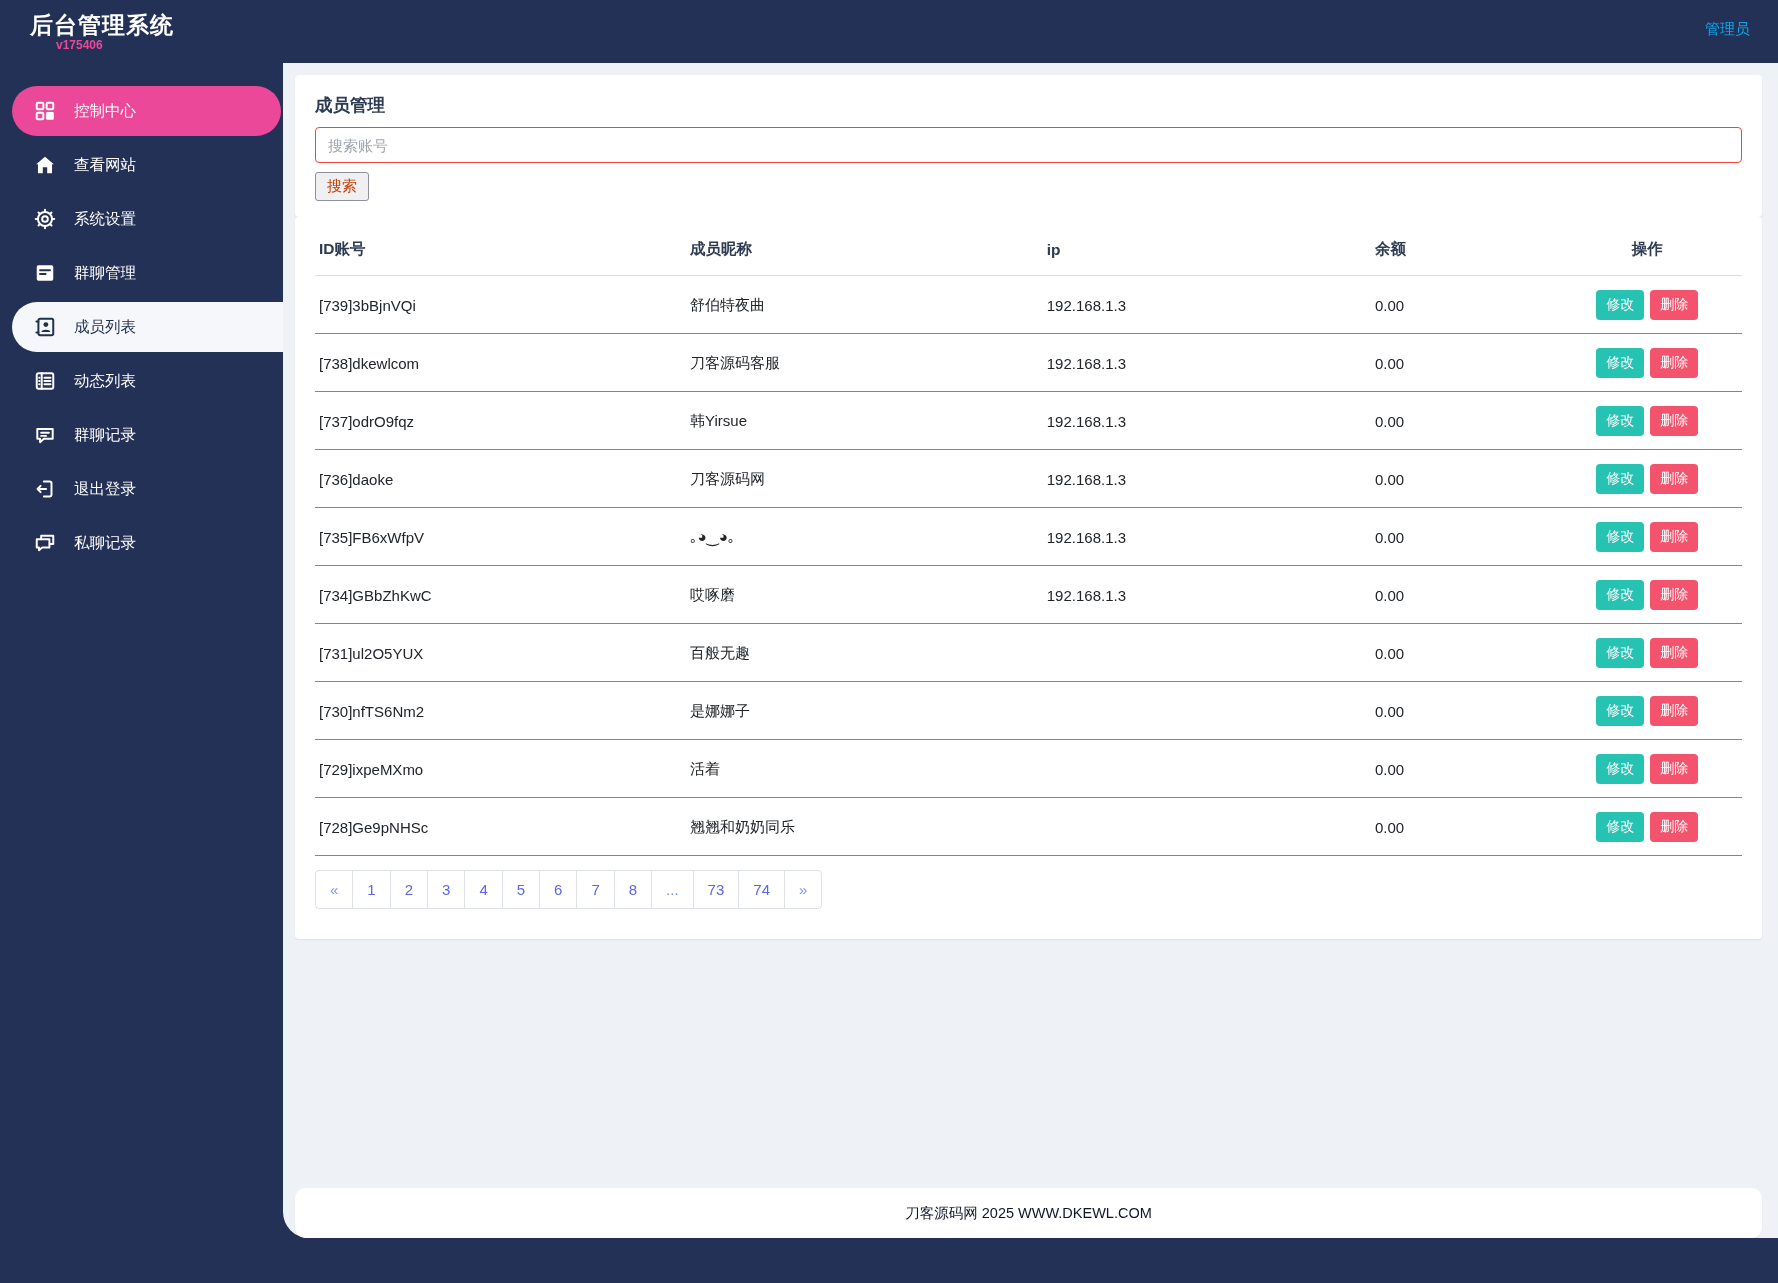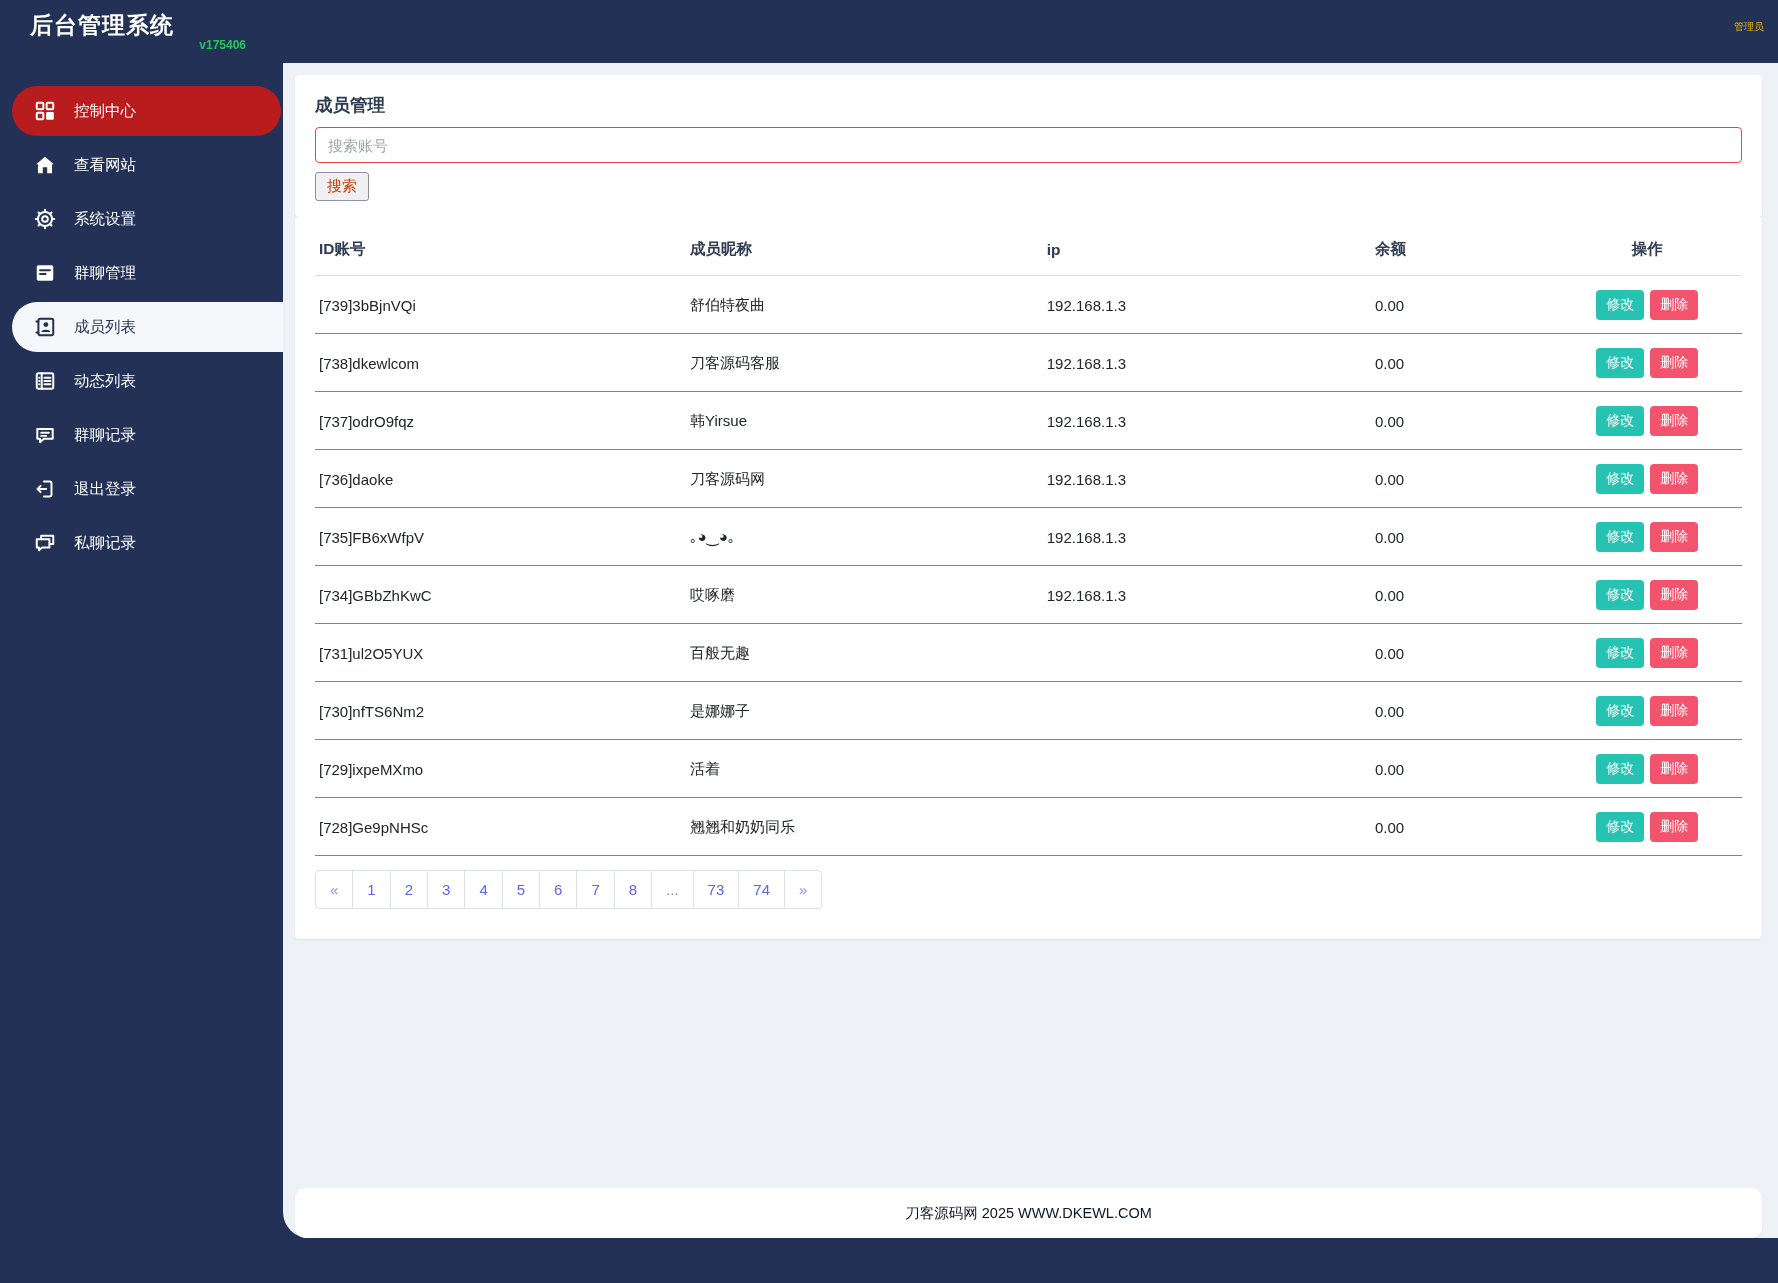--- a/index.html
+++ b/index.html
@@ -9,33 +9,33 @@
     font-family:"Liberation Sans","DejaVu Sans",sans-serif;
     color:#212529;
     position:relative;
     overflow:hidden;
   }
 
   
   .topbar { position:absolute; left:0; top:0; width:1778px; height:63px; background:#243156; z-index:5; }
   .brand { position:absolute; left:30px; top:10px; width:190px; color:#fff; }
   .brand-title { font-size:23px; font-weight:bold; letter-spacing:1px; }
-  .brand-version { font-size:12px; font-weight:bold; color:#22c55e; text-align:right; margin-top:-3px; padding-right:0; transform:translateX(26px); }
-  .topbar-user { position:absolute; right:14px; top:20px; color:#eab308; font-size:10px; }
+  .brand-version { font-size:12px; font-weight:bold; color:#ec4899; margin-top:-3px; padding-right:0; transform:translateX(26px); }
+  .topbar-user { position:absolute; right:28px; top:20px; color:#0ea5e9; font-size:15px; }
 
   
   .sidebar { position:absolute; left:0; top:63px; width:283px; bottom:0; background:#243156; z-index:4; }
   .menu { padding-top:19px; }
   .menu-item {
     height:50px; margin:4px 2px 4px 12px; border-radius:26px;
     display:flex; align-items:center; gap:18px; padding-left:22px;
     color:#fff; font-size:15.5px; cursor:pointer;
   }
   .menu-item .mi { width:22px; height:22px; flex:0 0 22px; display:flex; align-items:center; justify-content:center; }
-  .menu-item.active-teal { background:#b91c1c; }
+  .menu-item.active-teal { background:#ec4899; }
   .menu-item.current {
     background:#f5f7fa; color:#22304f; margin-right:0;
     border-radius:26px 0 0 26px;
   }
   .menu-item.current svg * { stroke:#22304f; }
   .menu-item.current svg .fillpart { fill:#22304f; stroke:none; }
   svg .st { fill:none; stroke:#fff; stroke-width:1.8; stroke-linecap:round; stroke-linejoin:round; }
   svg .fl { fill:#fff; stroke:none; }
 
   

